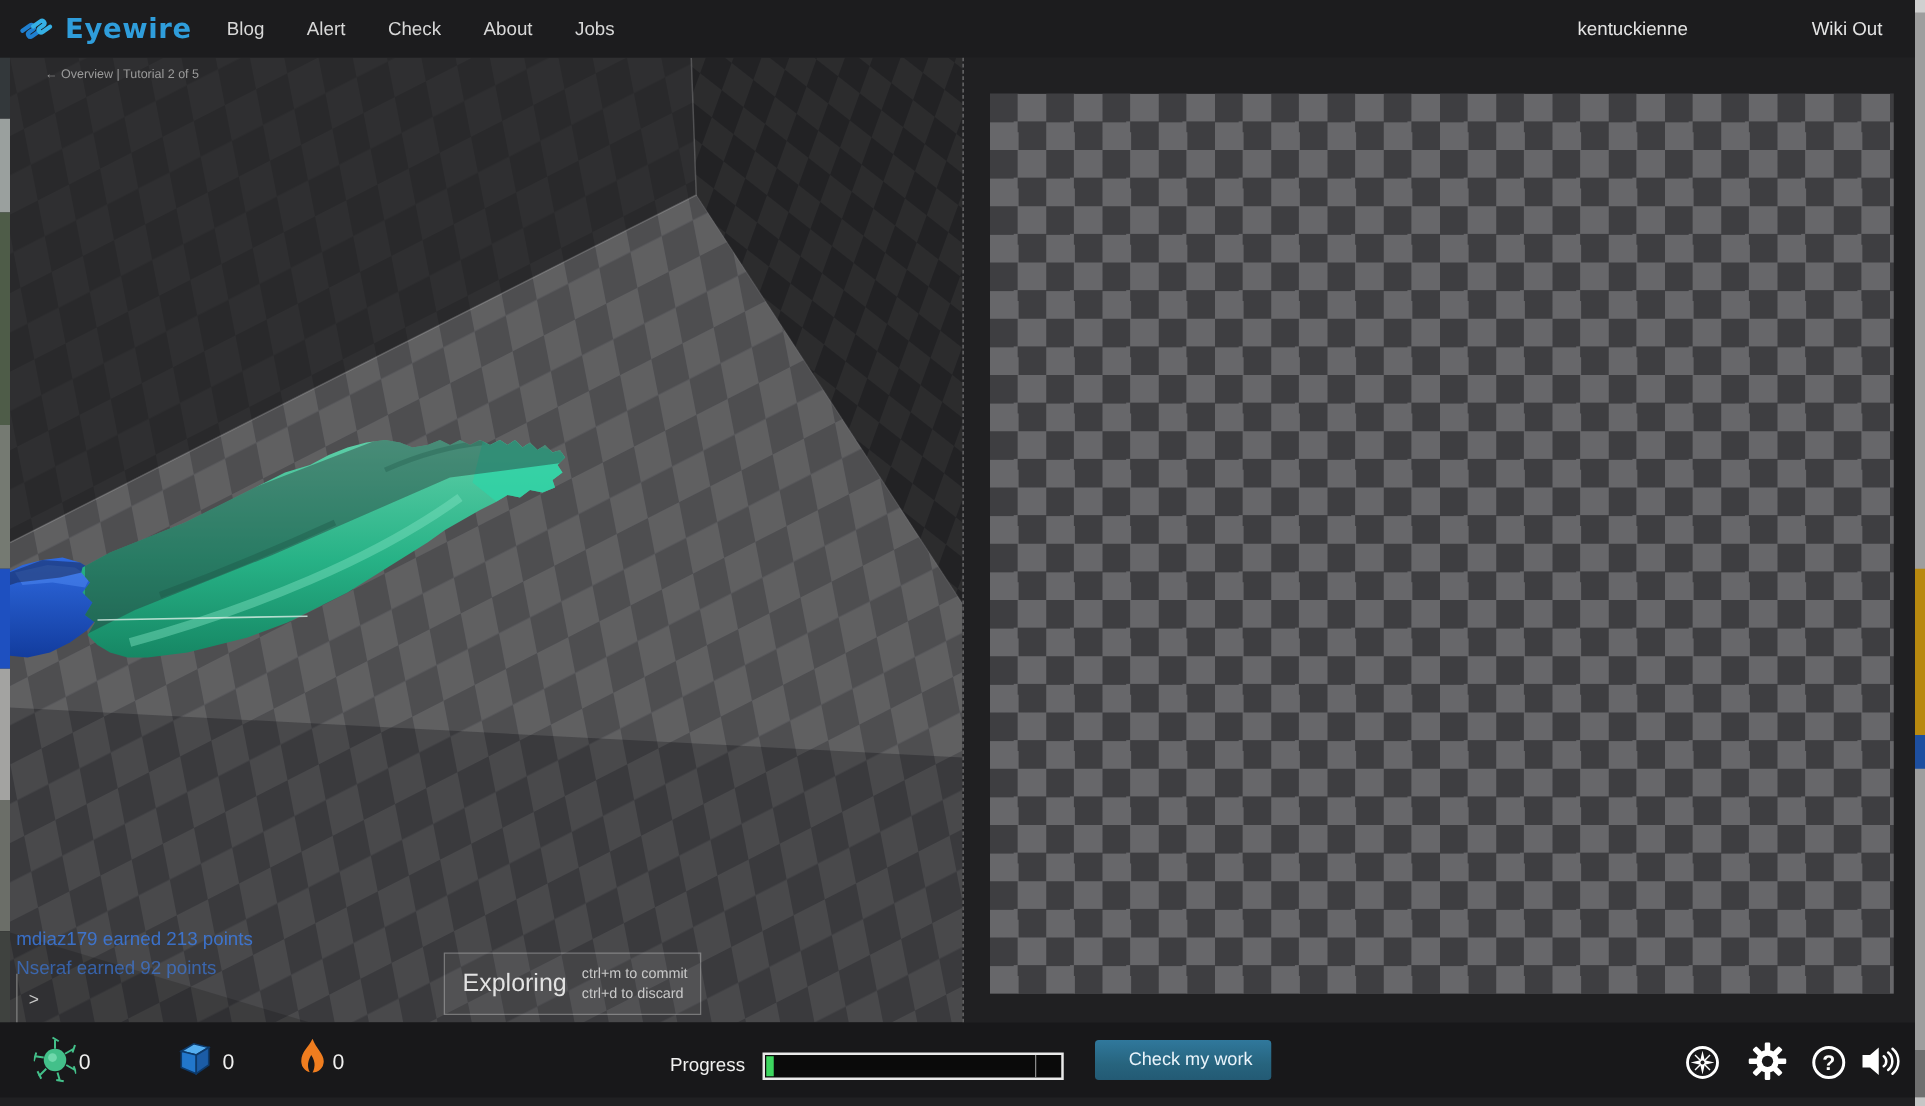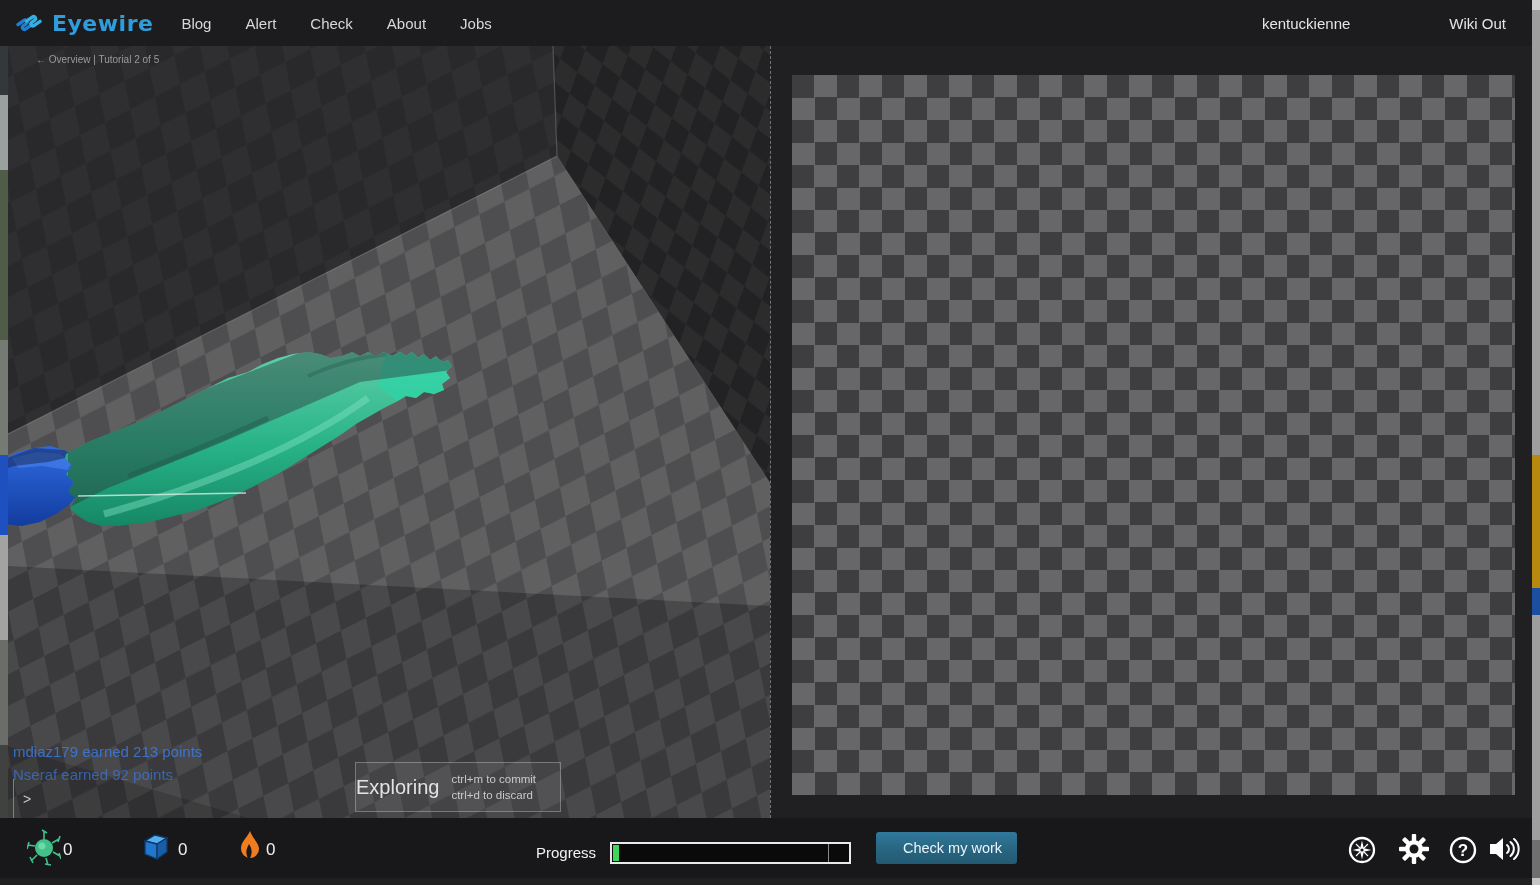--- a/index.html
+++ b/index.html
@@ -22,21 +22,21 @@
   .rseg{position:absolute;left:0;width:8px;}
 
   
   #viewport{left:8px;top:46px;width:762px;height:772px;background:#2d2d2f;overflow:hidden;z-index:10;}
   #breadcrumb{left:28px;top:8px;color:#9b9b9b;font-size:10px;cursor:pointer;z-index:5;}
   .activity-line{left:5px;color:#3b82f6;font-size:15px;opacity:.75;z-index:5;}
   #chat-toggle{left:5px;top:733px;width:26px;height:40px;border-left:1px solid #808080;color:#c8c8c8;
     font-size:14px;display:flex;align-items:center;justify-content:center;cursor:pointer;z-index:5;}
   #mode-box{left:347px;top:716px;width:204px;height:48px;border:1px solid rgba(255,255,255,.28);
     background:rgba(255,255,255,.05);display:flex;align-items:center;z-index:5;}
-  #mode-label{color:#e2e2e2;font-size:20px;}
+  #mode-label{color:#e2e2e2;font-size:20px;margin-left:14px;}
   #mode-hints{margin-left:12px;color:#c9c9c9;font-size:11.5px;line-height:16px;}
 
   
   #divider{left:770px;top:46px;height:772px;width:0;border-left:1px dashed rgba(255,255,255,.38);z-index:12;}
 
   
   #slice-panel{left:792px;top:75px;width:723px;height:720px;
     background-image:repeating-conic-gradient(#67676a 0% 25%, #3e3e41 0% 50%);
     background-size:45px 45px;z-index:5;}
 

